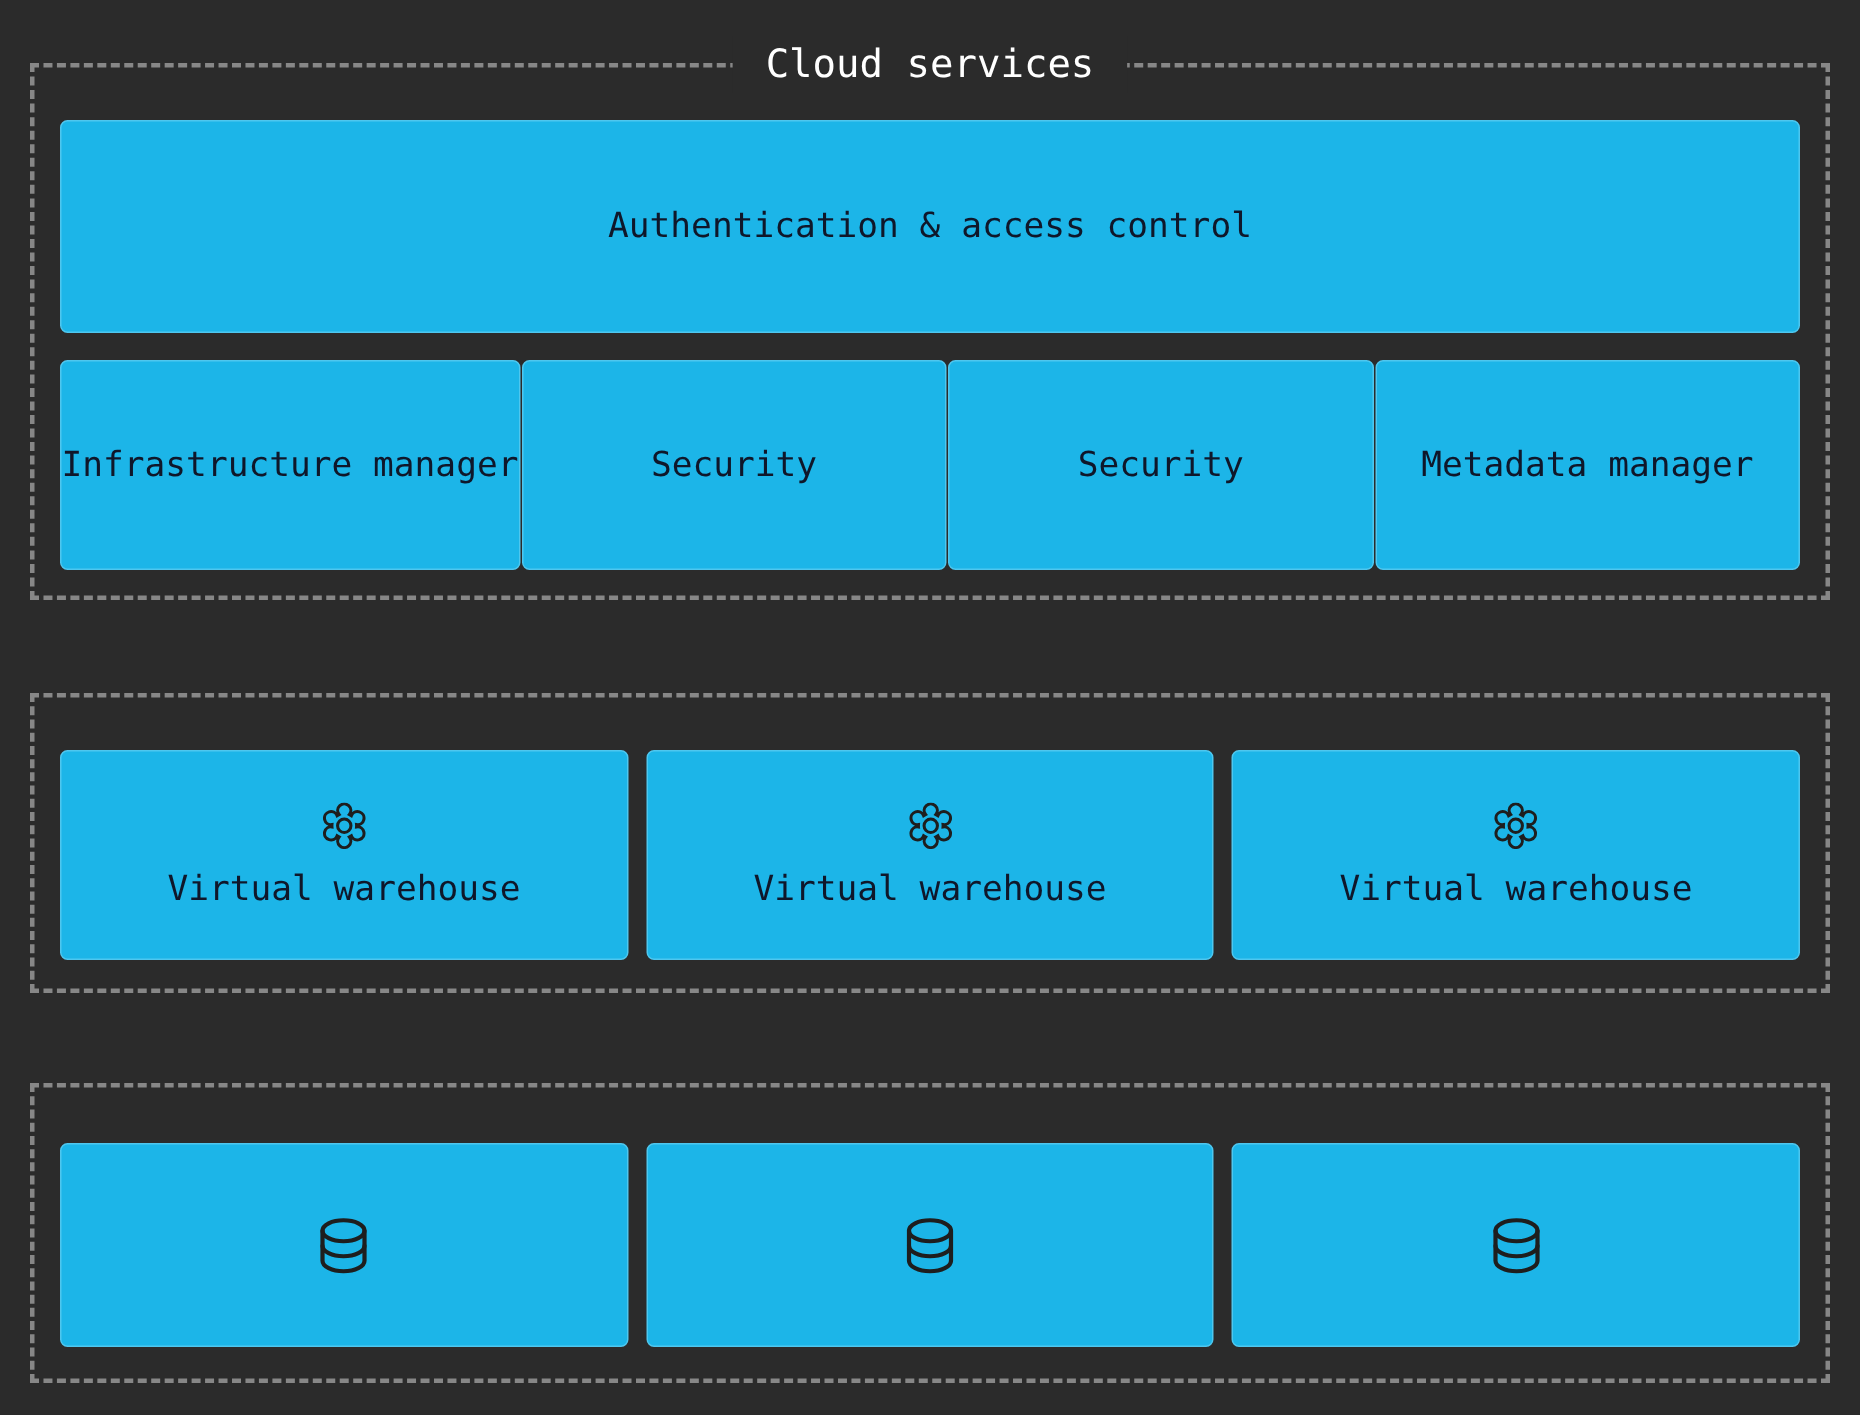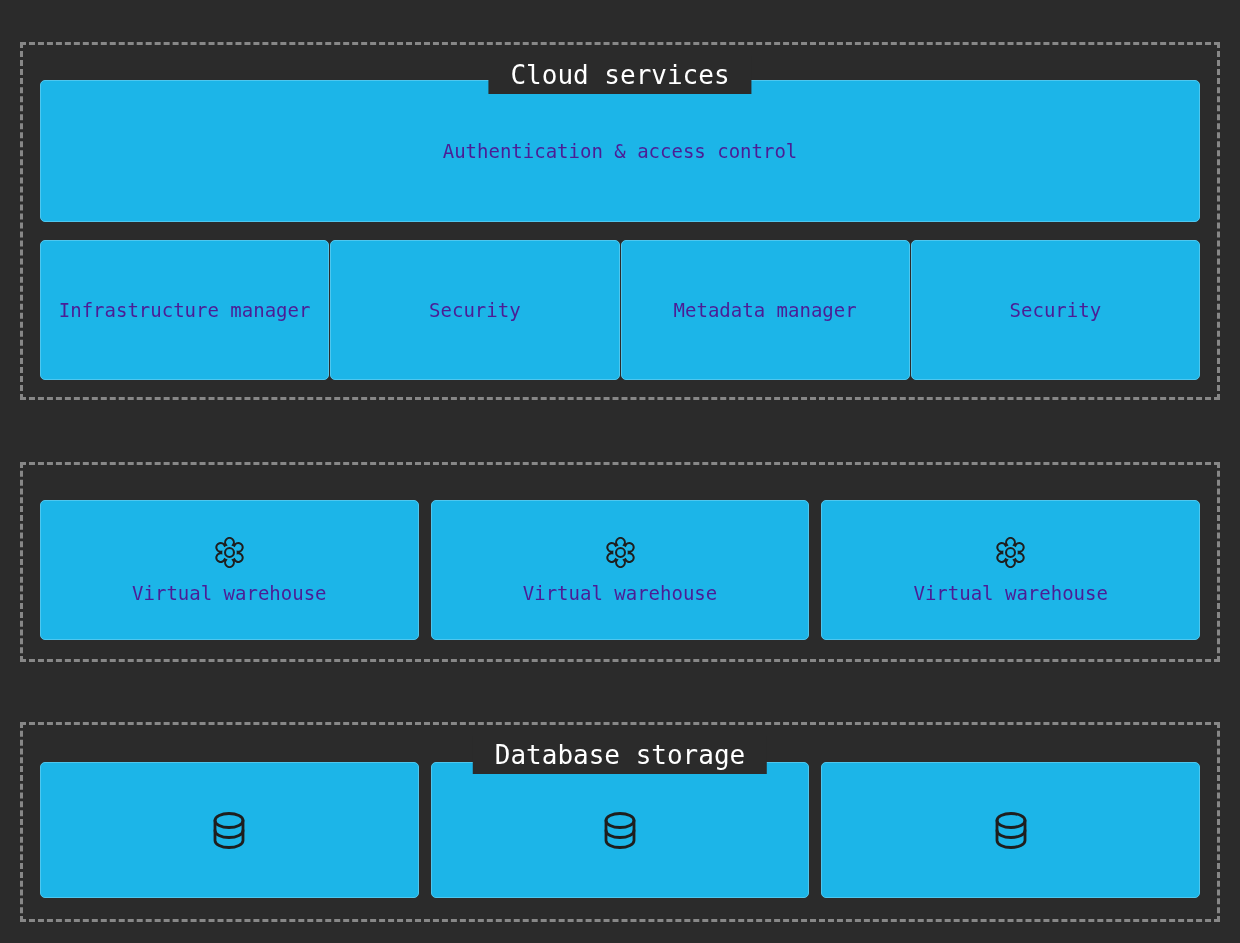--- a/index.html
+++ b/index.html
@@ -17,32 +17,31 @@
   .section-title {
     position: absolute;
     top: -21px; left: 50%;
     transform: translateX(-50%);
     background: #2b2b2b;
     color: #ffffff;
     font-size: 26px;
     line-height: 38px;
     padding: 0 22px;
     white-space: nowrap;
-    margin-top: 32px;
   }
   #section-cloud { margin-top: 42px; height: 358px; padding: 35px 17px 0 17px; }
   #section-query { margin-top: 62px; height: 200px; padding: 35px 17px 0 17px; }
   #section-storage { margin-top: 60px; height: 200px; padding: 37px 17px 0 17px; }
 
   .box {
     background: #1cb5e8;
     border: 1px solid #4ec7ef;
     border-radius: 5px;
-    color: #4c1d95;
-    font-size: 19px;
+    color: #0f172a;
+    font-size: 23px;
     display: flex;
     align-items: center;
     justify-content: center;
     white-space: nowrap;
   }
   .banner-box { height: 142px; margin-bottom: 18px; }
   .row { display: flex; }
   .row-4 { gap: 1px; }
   .row-4 .box { flex: 1; height: 140px; }
   .row-3 { gap: 12px; }
@@ -94,24 +93,24 @@
     </div>
 
     <div class="row row-4">
       <div class="box">
         <span>Infrastructure manager</span>
       </div>
       <div class="box">
         <span>Security</span>
       </div>
       <div class="box">
-        <span>Metadata manager</span>
+        <span>Security</span>
       </div>
       <div class="box">
-        <span>Security</span>
+        <span>Metadata manager</span>
       </div>
     </div>
   </div>
 
   <div class="section" id="section-query">
 
     <div class="row row-3">
       <div class="box warehouse-box">
         <span class="icon">
           <svg width="31" height="31" viewBox="0 0 32 32">
@@ -133,21 +132,20 @@
           <svg width="31" height="31" viewBox="0 0 32 32">
               <use href="#gear-glyph"></use>
             </svg>
         </span>
         <span>Virtual warehouse</span>
       </div>
     </div>
   </div>
 
   <div class="section" id="section-storage">
-    <div class="section-title">Database storage</div>
 
     <div class="row row-3">
       <div class="box storage-box">
         <span class="icon">
           <svg width="48" height="46" viewBox="0 0 48 46">
               <use href="#database-glyph"></use>
             </svg>
         </span>
       </div>
       <div class="box storage-box">

